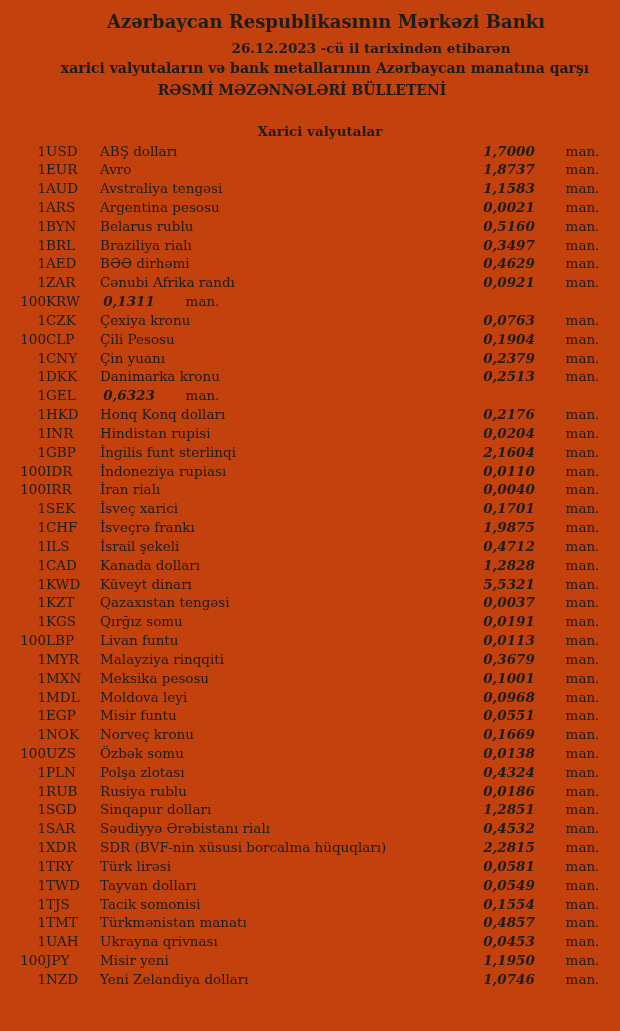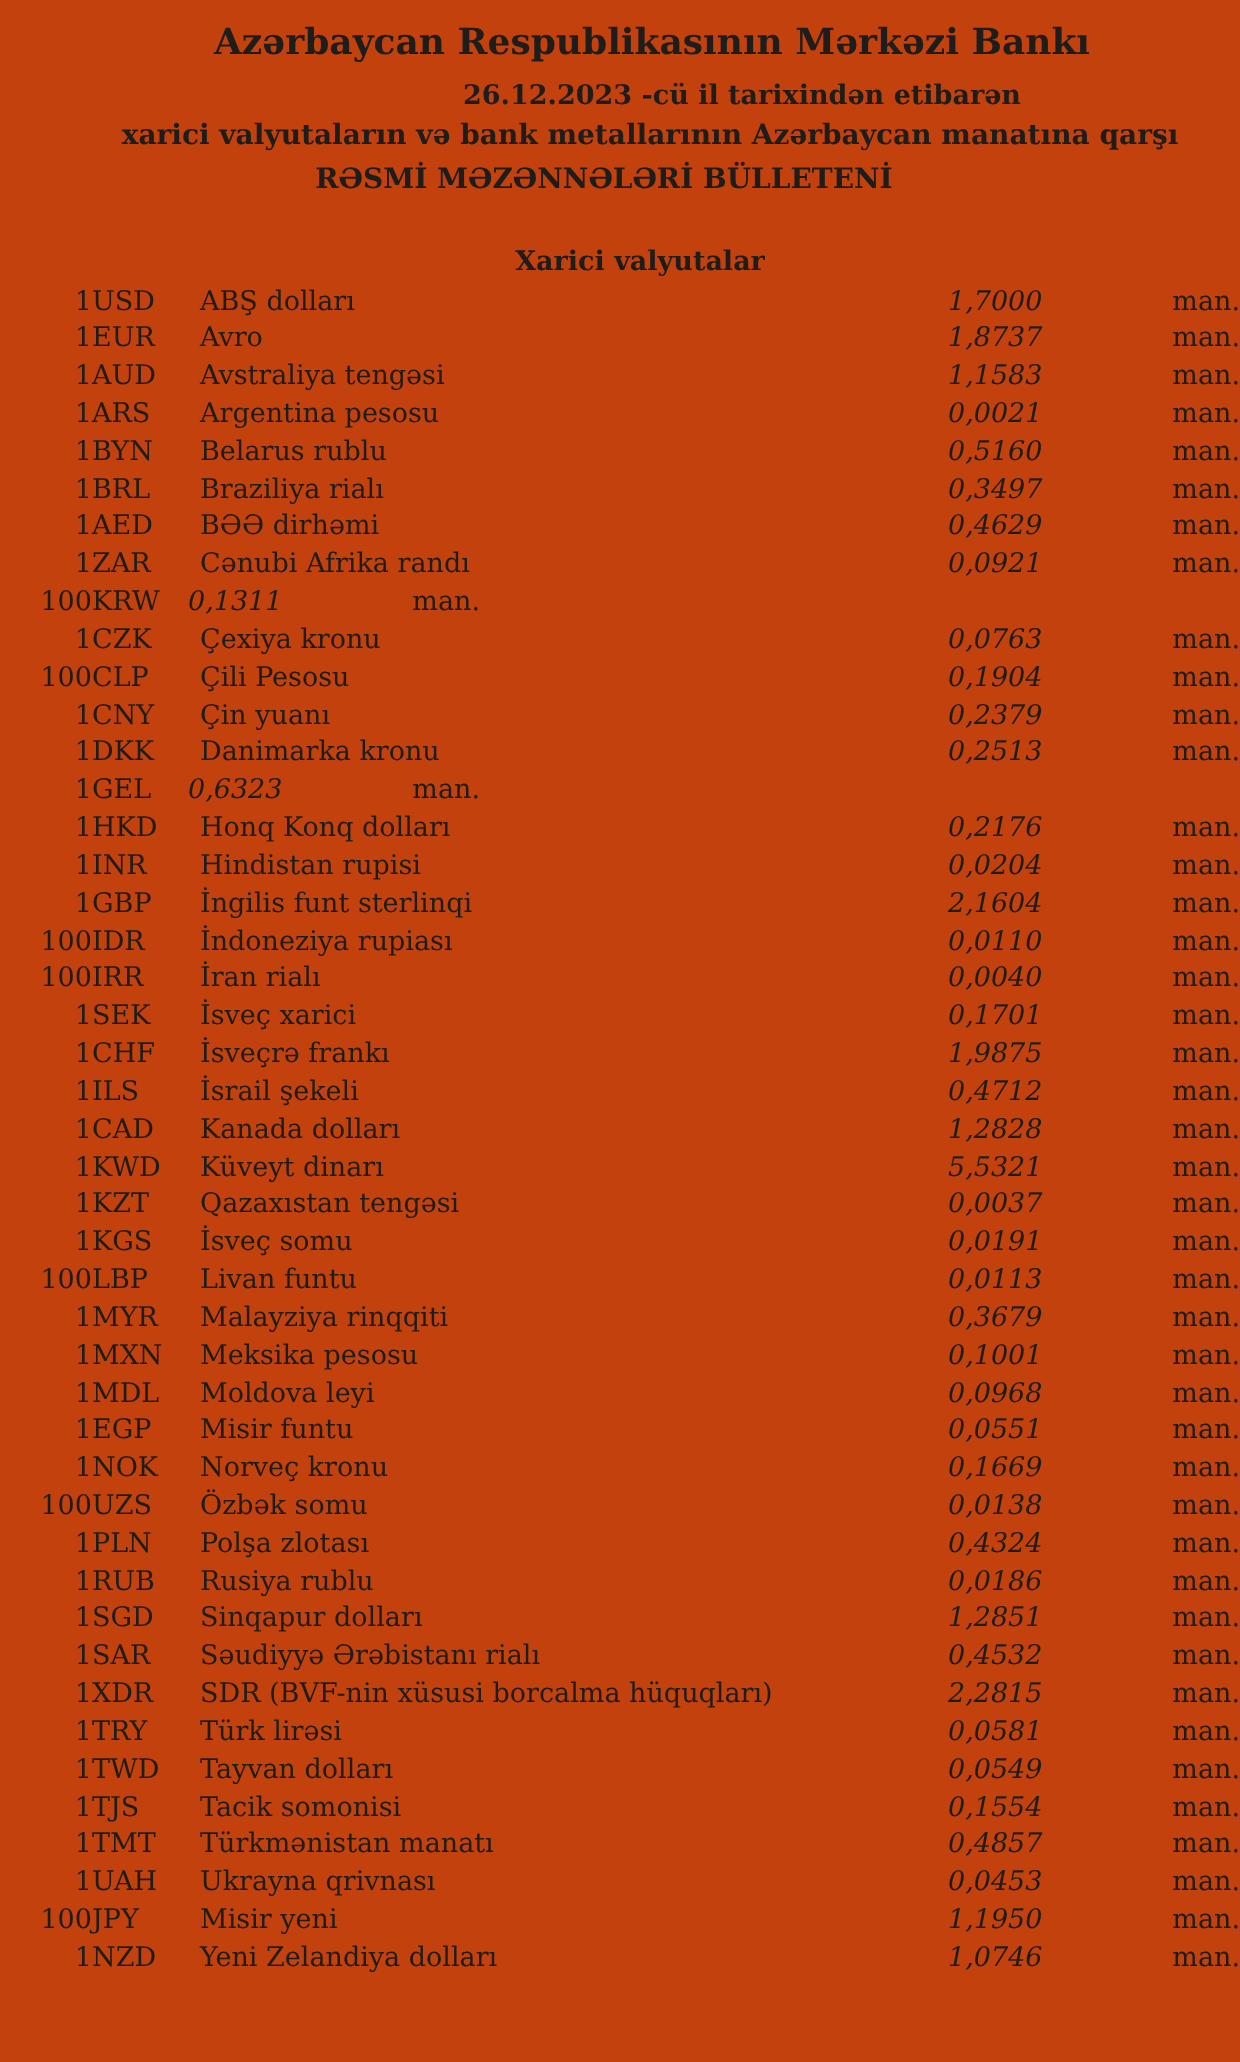--- a/index.html
+++ b/index.html
@@ -54,30 +54,30 @@
     text-align: left;
     flex: 0 0 auto;
   }
   .cell-name {
     flex: 1 1 auto;
     padding-left: 6px;
     overflow: hidden;
   }
   .cell-rate {
     width: 70px;
-    text-align: left;
-    font-weight: normal;
+    text-align: center;
+    font-weight: bold;
     font-style: italic;
     flex: 0 0 auto;
   }
   .cell-unit {
     width: 76px;
     padding-left: 1px;
     box-sizing: border-box;
-    text-align: right;
+    text-align: center;
     flex: 0 0 auto;
   }
 </style>
 </head>
 <body>
 
 <div id="page" style="color: rgb(29, 29, 27);">
   <div class="hline" id="title-line">Azərbaycan Respublikasının Mərkəzi Bankı</div>
   <div class="hline" id="date-line">26.12.2023 -cü il tarixindən etibarən</div>
   <div class="hline" id="subtitle-line">xarici valyutaların və bank metallarının Azərbaycan manatına qarşı</div>
@@ -279,21 +279,21 @@
     <span class="cell-qty">1</span>
     <span class="cell-code">KZT</span>
     <span class="cell-name">Qazaxıstan tengəsi</span>
     <span class="cell-rate">0,0037</span>
     <span class="cell-unit">man.</span>
   </div>
 
   <div class="row">
     <span class="cell-qty">1</span>
     <span class="cell-code">KGS</span>
-    <span class="cell-name">İsveç somu</span>
+    <span class="cell-name">Qırğız somu</span>
     <span class="cell-rate">0,0191</span>
     <span class="cell-unit">man.</span>
   </div>
 
   <div class="row">
     <span class="cell-qty">100</span>
     <span class="cell-code">LBP</span>
     <span class="cell-name">Livan funtu</span>
     <span class="cell-rate">0,0113</span>
     <span class="cell-unit">man.</span>

